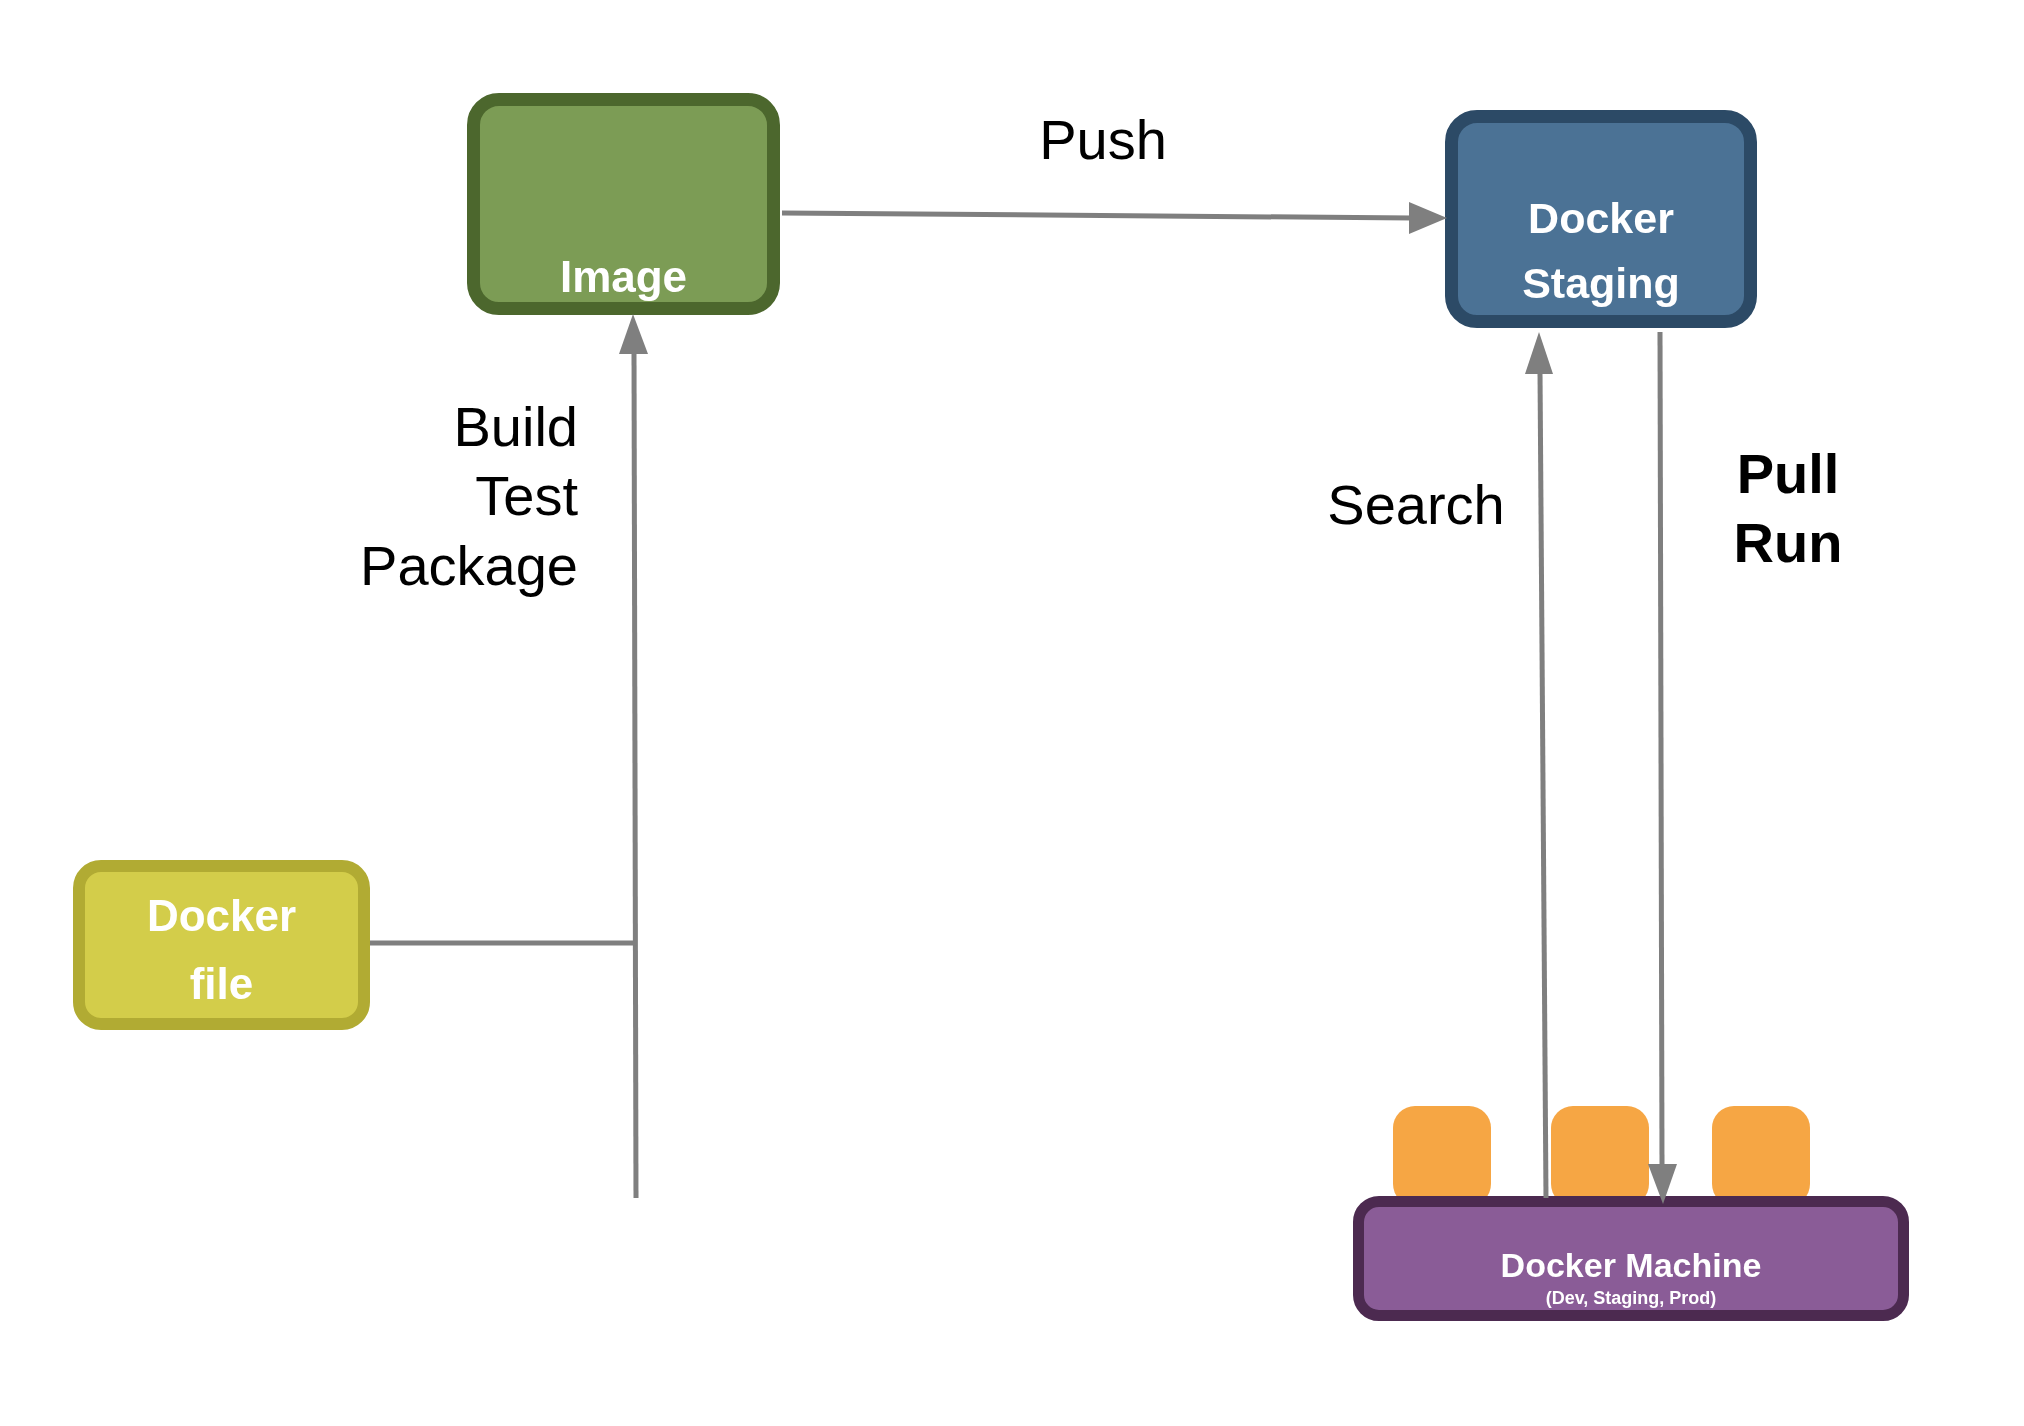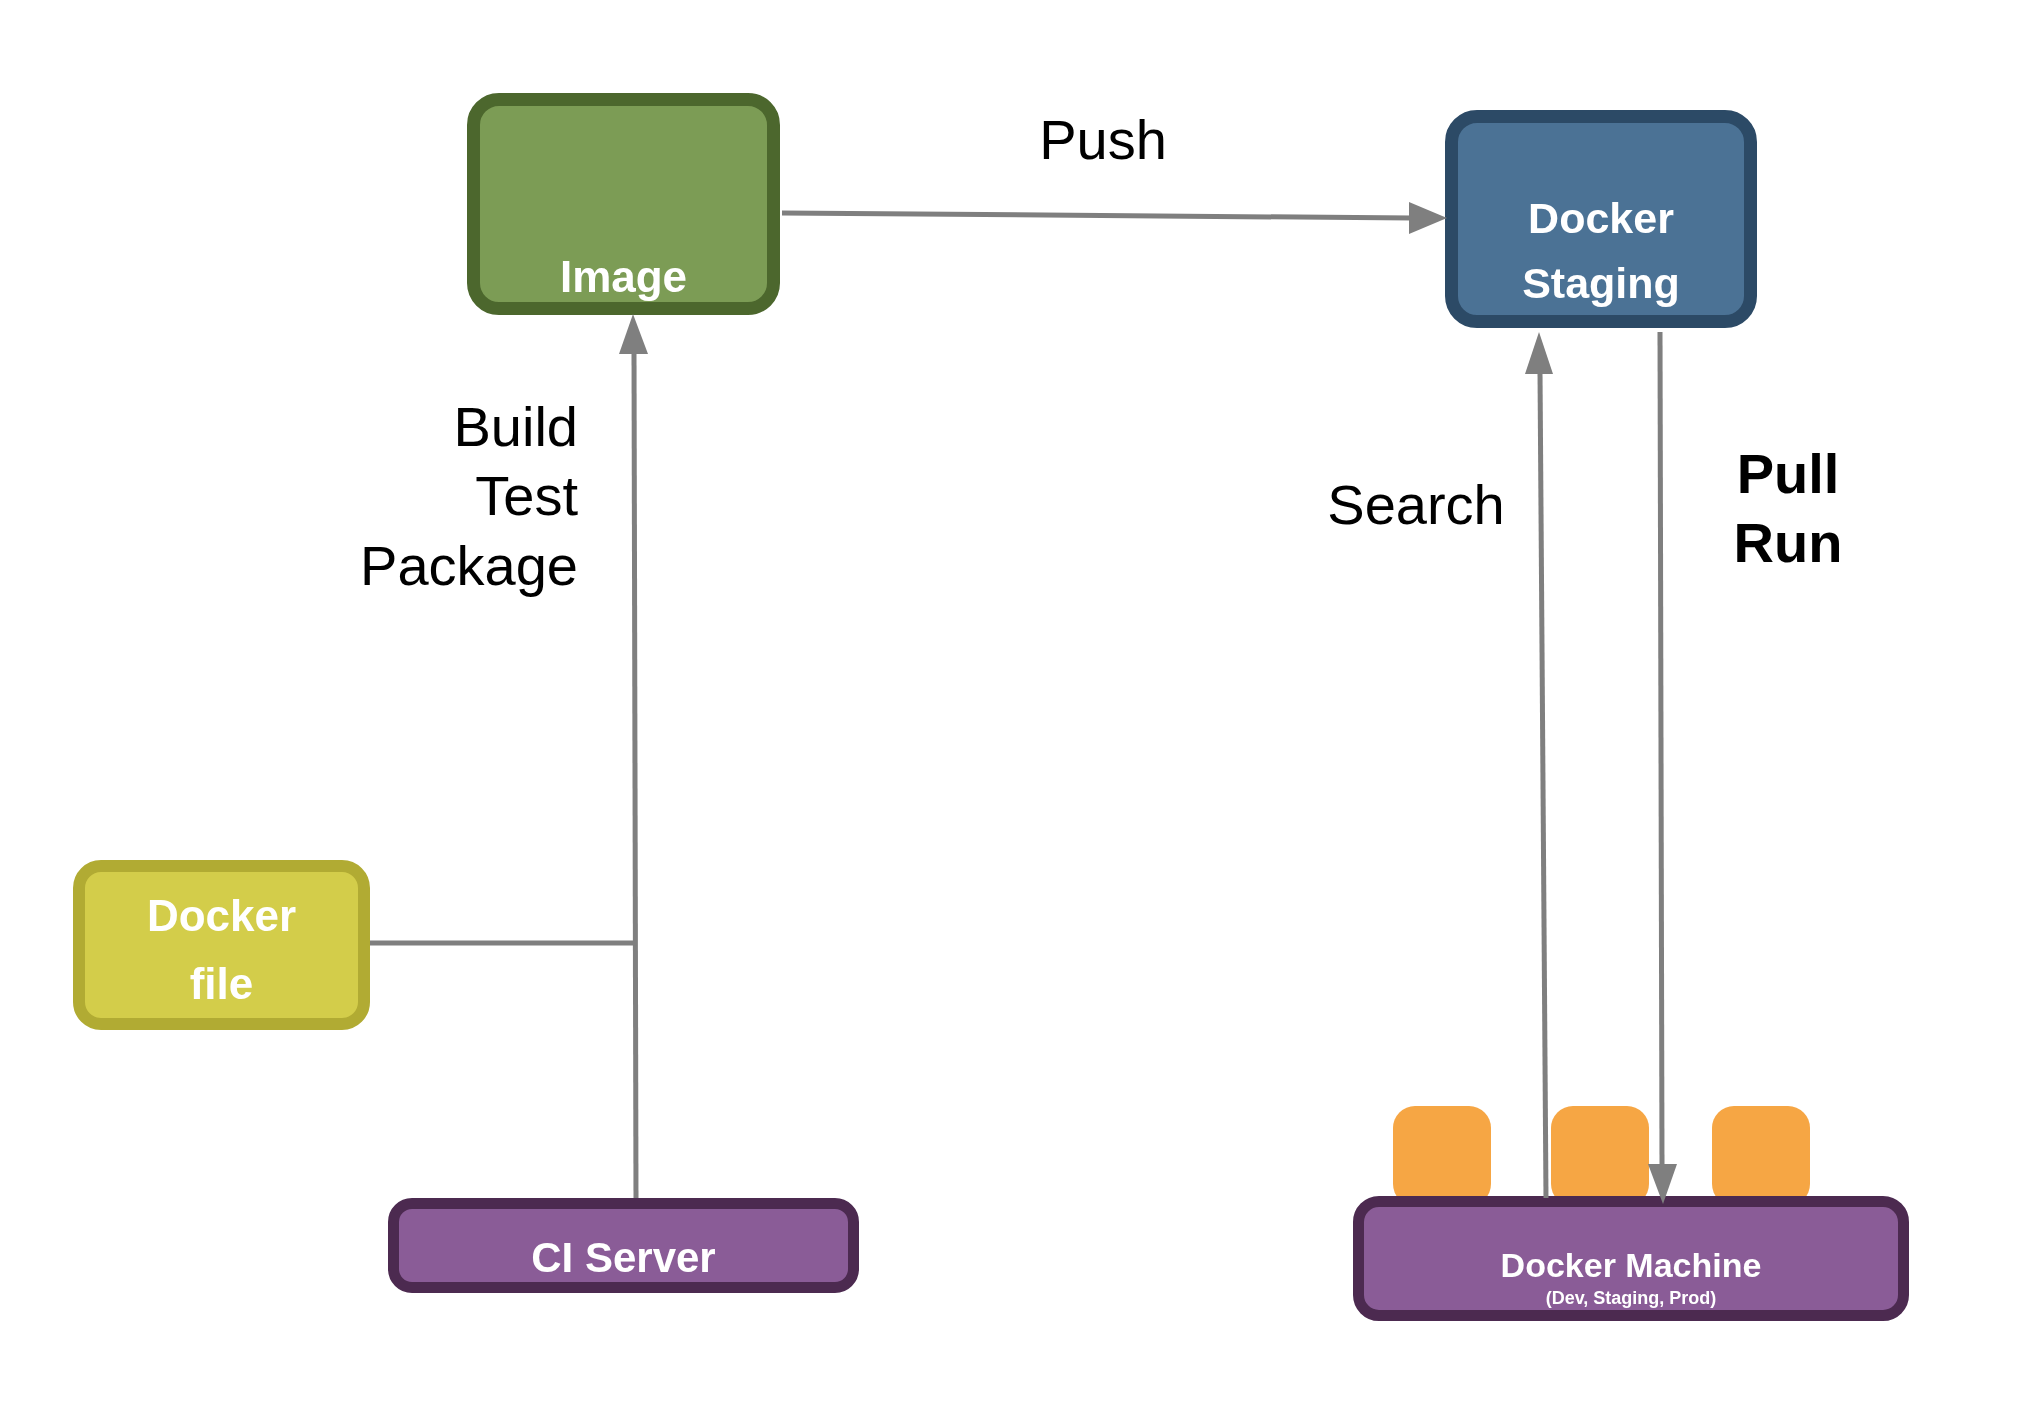--- a/index.html
+++ b/index.html
@@ -164,23 +164,20 @@
   <div class="node node-registry">
     <span class="line">Docker</span>
     <span class="line">Staging</span>
   </div>
 
   <div class="node node-dockerfile">
     <span class="line">Docker</span>
     <span class="line">file</span>
   </div>
 
-  <div class="node node-ciserver">
-    <span class="line">CI Server</span>
-  </div>
 
   <div class="node node-machine">
     <span class="line">Docker Machine</span>
     <span class="line subtitle">(Dev, Staging, Prod)</span>
   </div>
 
   <div class="edge-label label-push">Push</div>
 
   <div class="edge-label label-build">
     <div>Build</div>

